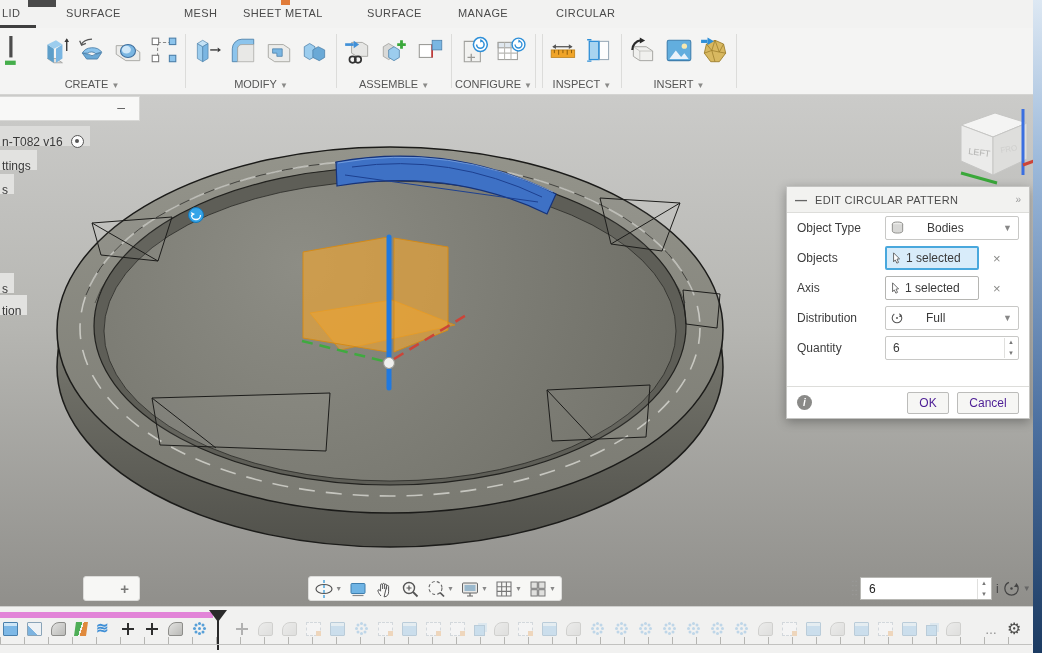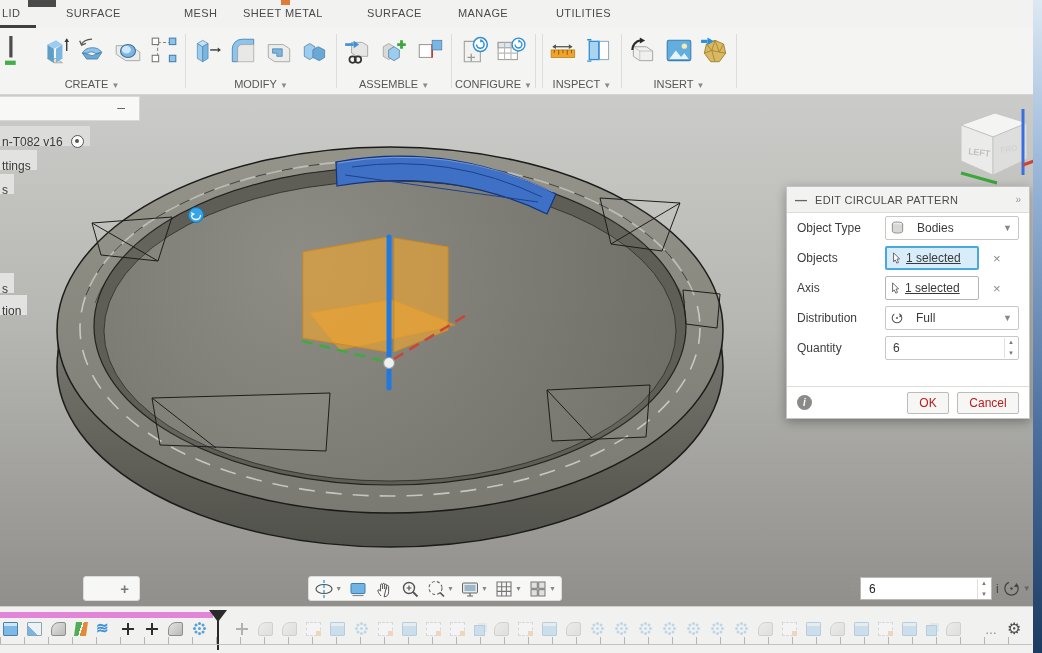--- a/index.html
+++ b/index.html
@@ -45,39 +45,39 @@
   #dialog { position:absolute; left:786px; top:91px; width:244px; height:233px; background:#fff;
     border:1px solid #c4c4c2; box-shadow:0 3px 10px rgba(0,0,0,.3); font-size:12px; color:#3a3a3a; }
   #dialog-header { height:26px; background:#f2f2f0; border-bottom:1px solid #ddddda; display:flex; align-items:center; padding:0 8px; }
   #dialog-header .collapse { color:#666; font-weight:bold; margin-right:8px; }
   #dialog-title { font-size:11px; color:#4c4c4c; letter-spacing:.3px; flex:1; }
   #dialog-header .expand { color:#999; font-size:10px; }
   .dlg-row { position:relative; height:30px; display:flex; align-items:center; padding-left:10px; }
   .dlg-label { width:88px; color:#3d3d3d; }
   .dlg-dropdown { width:134px; height:24px; border:1px solid #c8c8c6; background:#fff; display:flex;
     align-items:center; padding:0 4px; border-radius:2px; }
-  .dlg-dropdown .dd-val { flex:1; margin-left:12px; }
+  .dlg-dropdown .dd-val { flex:1; margin-left:22px; }
   .dlg-dropdown .dd-caret { color:#888; font-size:9px; margin-right:2px; }
   .sel-btn { width:94px; height:24px; border:1px solid #b5b5b2; background:#fff; display:flex; align-items:center;
-    padding:0 4px; border-radius:2px;text-decoration:underline; }
+    padding:0 4px; border-radius:2px; }
   .sel-btn.active { background:#d8ecfa; border:2px solid #49a8dd; }
   .sel-btn span.txt { margin-left:3px; }
   .sel-x { margin-left:14px; color:#8a8a88; font-size:13px; }
   .dlg-checkbox { width:13px; height:13px; border:1px solid #aeaeac; background:#fdfdfd; }
   .dlg-num { width:134px; height:24px; border:1px solid #c8c8c6; background:#fff; border-radius:2px;
     display:flex; align-items:center; padding-left:7px; position:relative; }
   .spin { position:absolute; right:1px; top:1px; width:13px; height:20px; display:flex; flex-direction:column;
     justify-content:space-between; border-left:1px solid #e0e0de; }
   .spin span { font-size:6px; color:#777; text-align:center; line-height:9px; }
   #dialog-footer { position:absolute; left:0; bottom:0; width:100%; height:32px; border-top:1px solid #ddddda;
     display:flex; align-items:center; }
   .info-icon { width:15px; height:15px; border-radius:50%; background:#8a8a88; color:#fff; font-size:10px;
     font-weight:bold; display:flex; align-items:center; justify-content:center; margin-left:10px; font-style:italic; }
   .dlg-btn { height:22px; border:1px solid #bcbcba; background:#f6f6f4; border-radius:2px; font-size:12px;
-    color:#b91c1c; display:flex; align-items:center; justify-content:center; }
+    color:#4c1d95; display:flex; align-items:center; justify-content:center; }
   #ok-btn { position:absolute; right:80px; width:42px; }
   #cancel-btn { position:absolute; right:10px; width:62px; }
 
   
   #plus-bar { position:absolute; left:83px; top:481px; width:57px; height:25px; background:#f7f7f5;
     border:1px solid #dcdcda; border-radius:3px; display:flex; align-items:center; justify-content:flex-end; padding-right:10px; }
   #plus-bar .plus { color:#7a7a78; font-size:15px; font-weight:bold; }
   #navbar { position:absolute; left:308px; top:481px; width:254px; height:25px; background:#f7f7f5;
     border:1px solid #dcdcda; border-radius:3px; display:flex; align-items:center; justify-content:center; }
   .nv-item { display:flex; align-items:center; padding:0 3px; }
@@ -132,21 +132,21 @@
 </head>
 <body>
 
 <div id="tabbar">
     <span class="tab" style="left:2px">LID</span>
     <span class="tab" style="left:66px">SURFACE</span>
     <span class="tab" style="left:184px">MESH</span>
     <span class="tab" style="left:243px">SHEET METAL</span>
     <span class="tab" style="left:367px">SURFACE</span>
     <span class="tab" style="left:458px">MANAGE</span>
-    <span class="tab" style="left:556px">UTILITIES</span>
+    <span class="tab" style="left:556px">CIRCULAR</span>
   </div>
 <div id="frag-dark"></div>
 <div id="frag-orange"></div>
 <div id="tab-underline"></div>
 
 <div id="toolbar">
     <div class="tb-group">
       <div class="tb-icons">
         <span class="tb-btn">
        <span>

